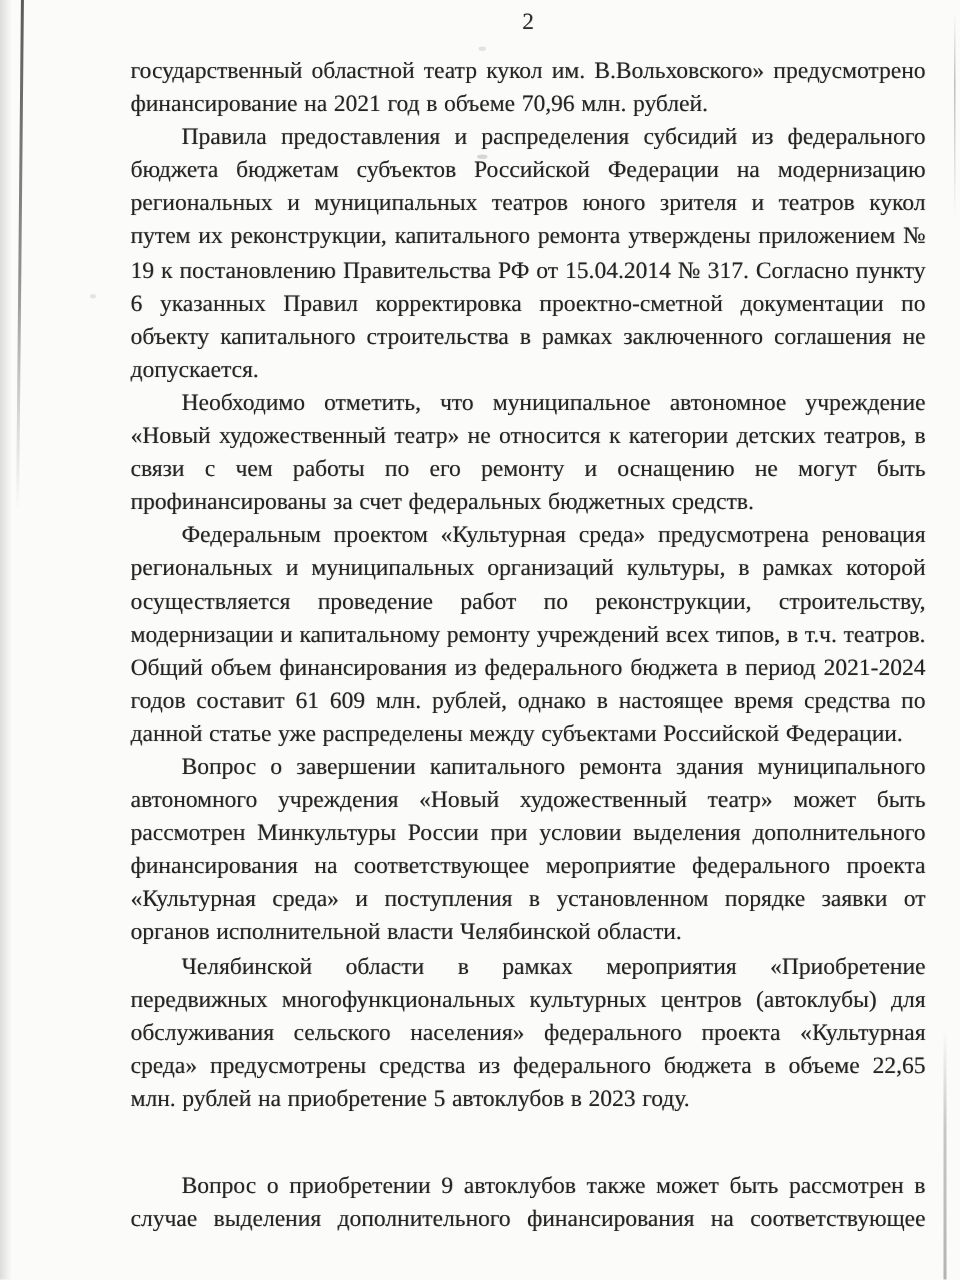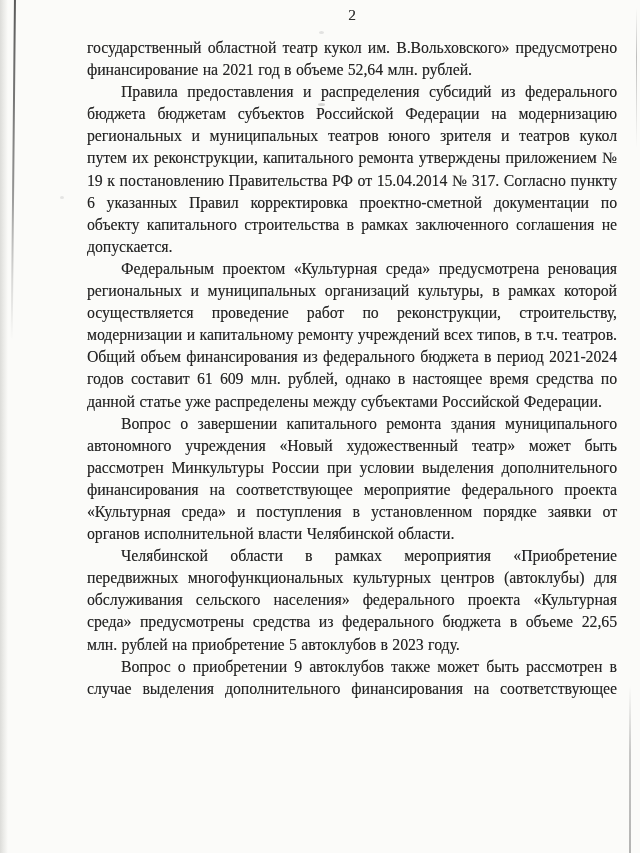--- a/index.html
+++ b/index.html
@@ -88,21 +88,21 @@
     text-shadow: 0.25px 0.25px 0.6px rgba(40,40,40,0.45);
     word-spacing: 0.5px;
   }
 
   .para {
     margin: 0;
     text-indent: 34px;
   }
   .para.no-indent { text-indent: 0; }
   
-  .para.continued { text-align-last: justify; }
+  .para.continued { text-align-last: justify; margin-top: 36px; }
 
   .heading {
     margin: 0;
     text-indent: 34px;
     text-align: left;
   }
   .heading .underlined {
     text-decoration: underline;
     text-decoration-thickness: 1px;
     text-underline-offset: 3px;
@@ -119,24 +119,25 @@
   <div class="right-line-bottom"></div>
   <div class="speck speck-a"></div>
   <div class="speck speck-b"></div>
   <div class="speck speck-c"></div>
   <div class="speck speck-d"></div>
 
   <div class="page-number">2</div>
 
   <div class="content">
 
-    <p class="para no-indent">государственный областной театр кукол им. В.Вольховского» предусмотрено финансирование на 2021 год в объеме 52,64 млн. рублей.</p>
+    <p class="para no-indent">государственный областной театр кукол им. В.Вольховского» предусмотрено финансирование на 2021 год в объеме 70,96 млн. рублей.</p>
 
     <p class="para">Правила предоставления и распределения субсидий из федерального бюджета бюджетам субъектов Российской Федерации на модернизацию региональных и муниципальных театров юного зрителя и театров кукол путем их реконструкции, капитального ремонта утверждены приложением № 19 к постановлению Правительства РФ от 15.04.2014 № 317. Согласно пункту 6 указанных Правил корректировка проектно-сметной документации по объекту капитального строительства в рамках заключенного соглашения не допускается.</p>
 
+    <p class="para">Необходимо отметить, что муниципальное автономное учреждение «Новый художественный театр» не относится к категории детских театров, в связи с чем работы по его ремонту и оснащению не могут быть профинансированы за счет федеральных бюджетных средств.</p>
 
     <p class="para">Федеральным проектом «Культурная среда» предусмотрена реновация региональных и муниципальных организаций культуры, в рамках которой осуществляется проведение работ по реконструкции, строительству, модернизации и капитальному ремонту учреждений всех типов, в т.ч. театров. Общий объем финансирования из федерального бюджета в период 2021-2024 годов составит 61 609 млн. рублей, однако в настоящее время средства по данной статье уже распределены между субъектами Российской Федерации.</p>
 
     <p class="para">Вопрос о завершении капитального ремонта здания муниципального автономного учреждения «Новый художественный театр» может быть рассмотрен Минкультуры России при условии выделения дополнительного финансирования на соответствующее мероприятие федерального проекта «Культурная среда» и поступления в установленном порядке заявки от органов исполнительной власти Челябинской области.</p>
 
 
     <p class="para">Челябинской области в рамках мероприятия «Приобретение передвижных многофункциональных культурных центров (автоклубы) для обслуживания сельского населения» федерального проекта «Культурная среда» предусмотрены средства из федерального бюджета в объеме 22,65 млн. рублей на приобретение 5 автоклубов в 2023 году.</p>
 
     <p class="para continued">Вопрос о приобретении 9 автоклубов также может быть рассмотрен в случае выделения дополнительного финансирования на соответствующее</p>
 

